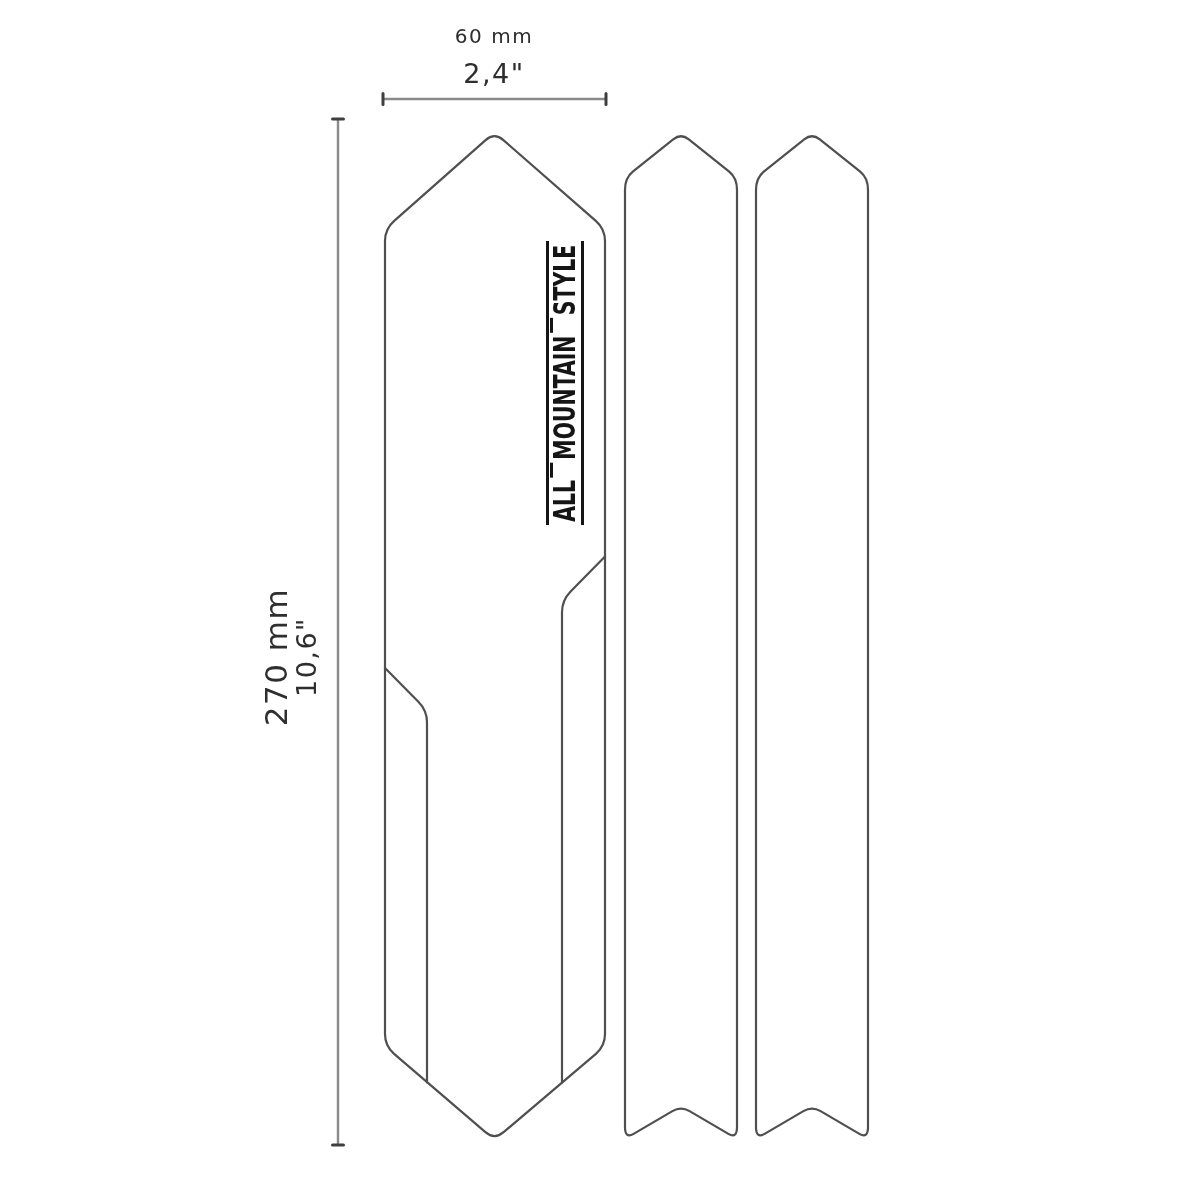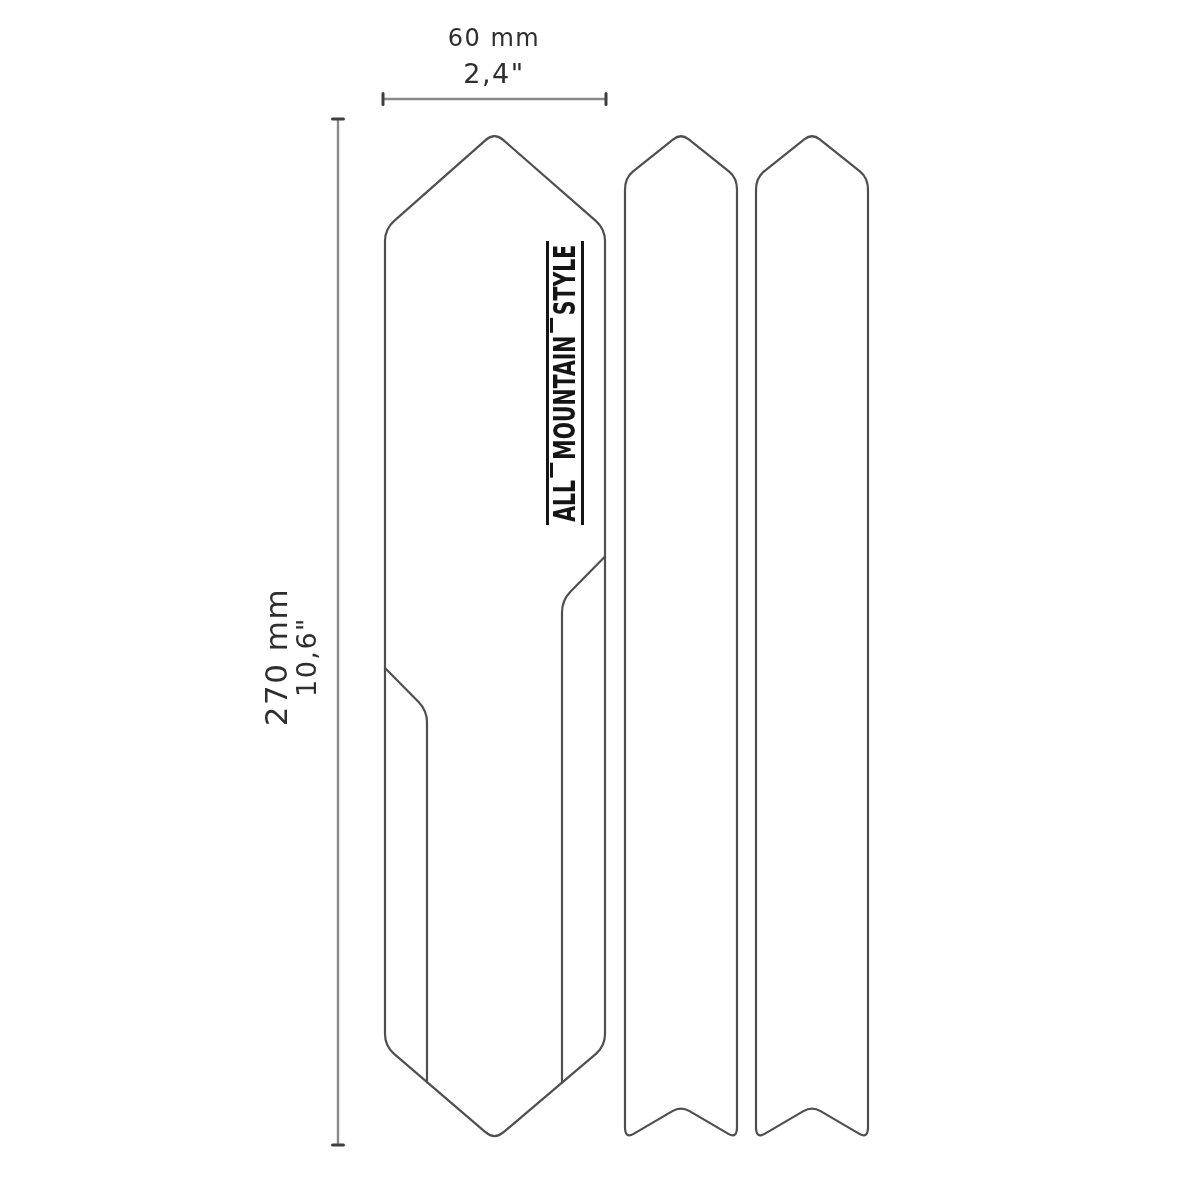--- a/index.html
+++ b/index.html
@@ -39,21 +39,21 @@
   }
   .lbl {
     position: absolute;
     color: var(--label-text, #2e2e2e);
     letter-spacing: 1.5px;
     white-space: nowrap;
   }
   .w1 {
     left: 494px; top: 24px;
     transform: translateX(-50%);
-    font-size: 24px;
+    font-size: 20px;
   }
   .w2 {
     left: 494px; top: 58px;
     transform: translateX(-50%);
     font-size: 27px;
   }
   .hlbl {
     position: absolute;
     left: 291px; top: 657px;
     transform: translate(-50%, -50%) rotate(-90deg);

